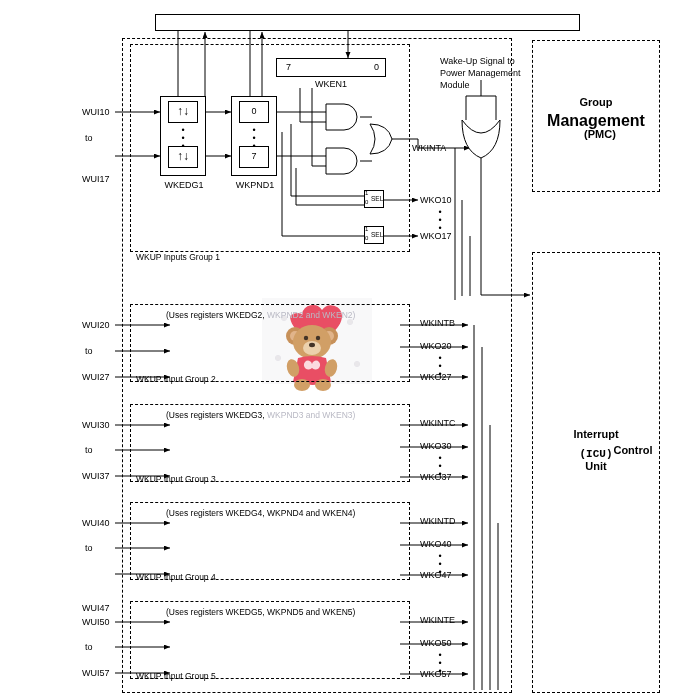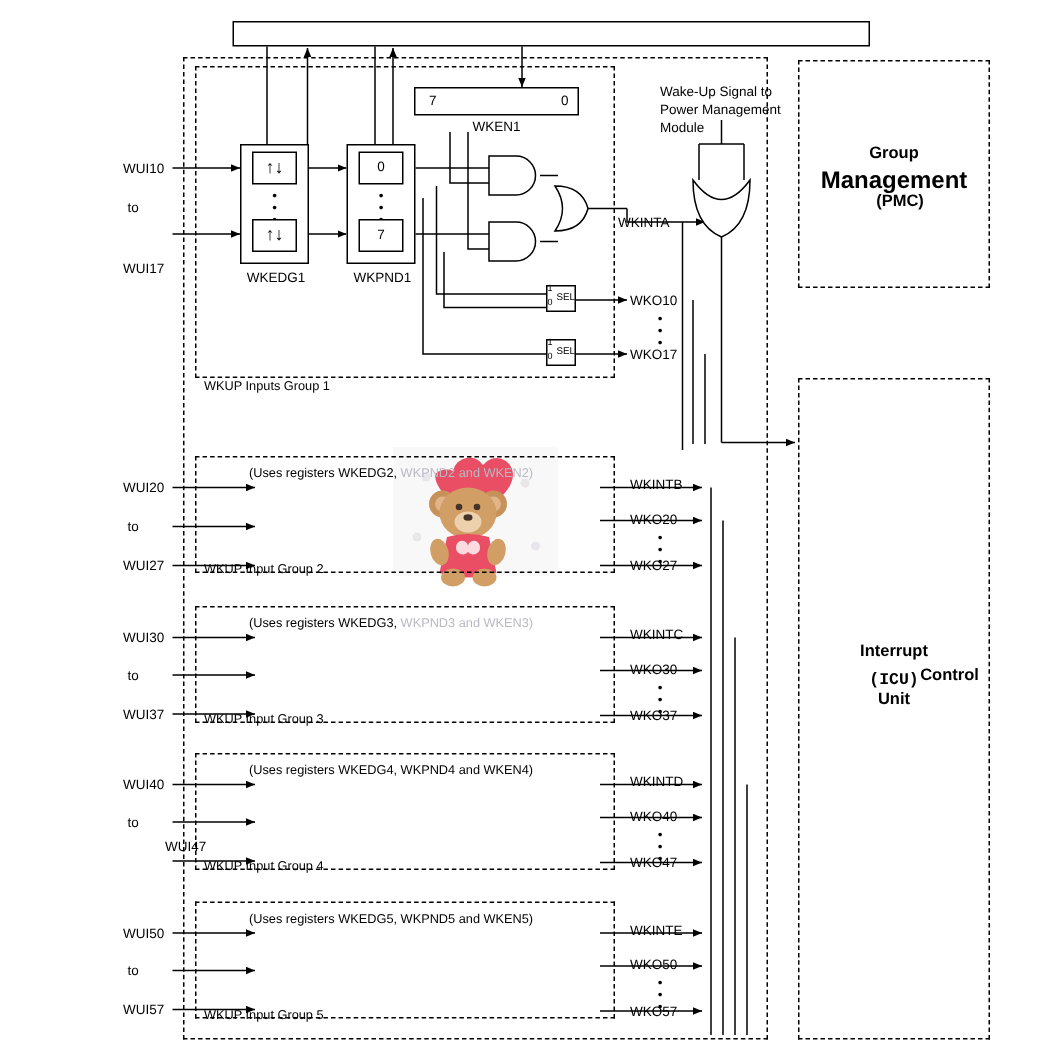--- a/index.html
+++ b/index.html
@@ -241,21 +241,21 @@
   <div class="txt" style="left:420px;top:418px;">WKINTC</div>
   <div class="txt" style="left:420px;top:441px;">WKO30</div>
   <div class="txt c" style="left:420px;top:454px;width:40px;font-size:9px;line-height:.9;">•<br>•<br>•</div>
   <div class="txt" style="left:420px;top:472px;">WKO37</div>
 
   <div class="dash" style="left:130px;top:502px;width:280px;height:78px;"></div>
   <div class="grp-title" style="left:166px;top:508px;"><span>(Uses registers WKEDG4, WKPND4 and WKEN4)</span><span class="faded"></span></div>
   <div class="grp-title" style="left:136px;top:572px;">WKUP Input Group 4</div>
   <div class="txt" style="left:82px;top:518px;">WUI40</div>
   <div class="txt" style="left:85px;top:543px;">to</div>
-  <div class="txt" style="left:82px;top:559px;margin-left:28px;">WUI47</div>
+  <div class="txt" style="left:82px;top:603px;">WUI47</div>
   <div class="txt" style="left:420px;top:516px;">WKINTD</div>
   <div class="txt" style="left:420px;top:539px;">WKO40</div>
   <div class="txt c" style="left:420px;top:552px;width:40px;font-size:9px;line-height:.9;">•<br>•<br>•</div>
   <div class="txt" style="left:420px;top:570px;">WKO47</div>
 
   <div class="dash" style="left:130px;top:601px;width:280px;height:78px;"></div>
   <div class="grp-title" style="left:166px;top:607px;"><span>(Uses registers WKEDG5, WKPND5 and WKEN5)</span><span class="faded"></span></div>
   <div class="grp-title" style="left:136px;top:671px;">WKUP Input Group 5</div>
   <div class="txt" style="left:82px;top:617px;">WUI50</div>
   <div class="txt" style="left:85px;top:642px;">to</div>

